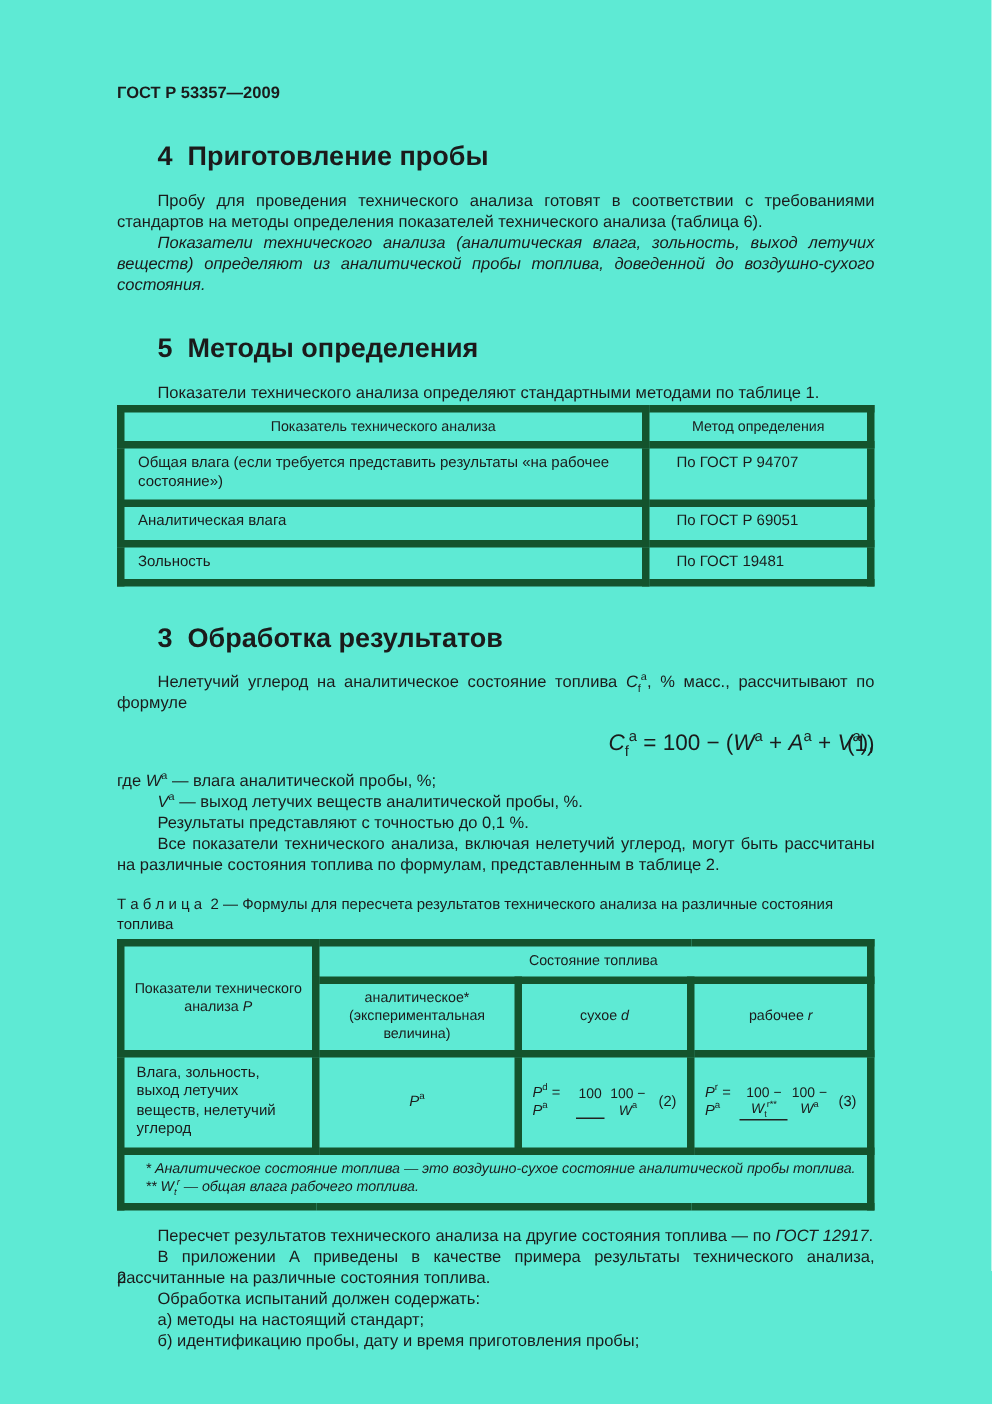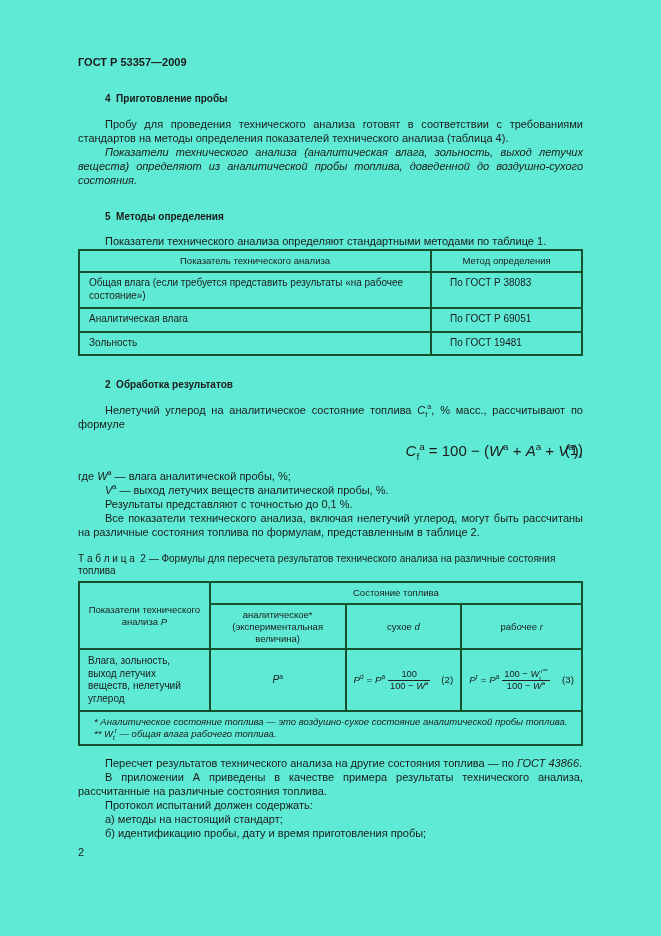--- a/index.html
+++ b/index.html
@@ -3,45 +3,45 @@
 <meta charset="utf-8">
 <style>
   * { margin:0; padding:0; box-sizing:border-box; }
   html, body { background:#ffffff; }
   body { width:661px; height:936px; font-family:"Liberation Sans","DejaVu Sans",sans-serif; color:#1b1b1b; }
   .page { position:relative; width:661px; height:936px; background:#5eead4; overflow:hidden; }
   .content { position:absolute; left:78px; top:56px; width:505px; font-size:11px; line-height:1.27; }
 
   .doc-number { font-weight:bold; font-size:11px; }
 
-  h2.section-title { font-size:10px; font-weight:bold; padding-left:27px; margin-top:23px; margin-bottom:12px; white-space:pre-wrap; }
+  h2.section-title { font-size:18px; font-weight:bold; padding-left:27px; margin-top:23px; margin-bottom:12px; white-space:pre-wrap; }
 
   p.body { text-indent:27px; text-align:justify; margin:0; }
   p.where-first { text-indent:0; margin:0; }
   p.where { padding-left:27px; margin:0; }
   p.list-item { padding-left:27px; margin:0; }
   .italic { font-style:italic; }
 
   .tbl-caption { font-size:10px; margin-top:13px; margin-bottom:3px; white-space:pre-wrap; }
 
   table { border-collapse:collapse; width:100%; font-size:10px; line-height:1.25; table-layout:fixed; }
-  th, td { border:2px solid #14532d; }
+  th, td { border:5px solid #14532d; }
   th { font-weight:normal; text-align:center; vertical-align:middle; font-size:9.5px; padding:4px 6px; }
 
   .t1 { margin-bottom:2px; }
   .t1 td { padding:4px 9px 5px; vertical-align:top; }
   .t1 td.method { padding-left:18px; }
 
   .t2 { margin-bottom:11px; }
   .t2 td { padding:4px 6px; vertical-align:middle; }
   .t2 td.label-cell { vertical-align:top; padding:5px 8px; }
   .t2 td.center { text-align:center; }
   .eq-wrap { display:flex; align-items:center; gap:3px; padding:2px 1px; font-size:9.8px; }
   .eq-num { margin-left:auto; padding-left:2px; }
-  .frac { display:inline-flex; flex-direction:column; text-align:center; font-size:9.3px; line-height:1.2; vertical-align:middle; }
+  .frac { display:inline-flex; flex-direction:row; text-align:center; font-size:9.3px; line-height:1.2; vertical-align:middle; }
   .frac .num { border-bottom:1px solid #222; padding:0 2px; }
   .frac .den { padding:0 2px; }
   .footnotes { font-style:italic; font-size:9.5px; padding:4px 8px 5px; }
   .footnotes .fn { padding-left:8px; }
 
   .formula-row { position:relative; text-align:right; margin:9px 0 10px; font-size:15px; }
   .formula-num { position:absolute; right:0; top:50%; transform:translateY(-50%); }
 
   sup, sub { font-size:0.66em; line-height:0; }
 
@@ -49,54 +49,54 @@
 </style>
 </head>
 <body>
 
 <div class="page">
   <div class="content">
 
     <div class="doc-number">ГОСТ Р 53357—2009</div>
 
     <h2 class="section-title">4  Приготовление пробы</h2>
-    <p class="body">Пробу для проведения технического анализа готовят в соответствии с требованиями стандартов на методы определения показателей технического анализа (таблица 4).</p>
+    <p class="body">Пробу для проведения технического анализа готовят в соответствии с требованиями стандартов на методы определения показателей технического анализа (таблица 6).</p>
     <p class="body italic">Показатели технического анализа (аналитическая влага, зольность, выход летучих веществ) определяют из аналитической пробы топлива, доведенной до воздушно-сухого состояния.</p>
 
     <h2 class="section-title">5  Методы определения</h2>
     <p class="body">Показатели технического анализа определяют стандартными методами по таблице 1.</p>
 
     <table class="t1">
       <colgroup>
           <col style="width:70%">
           <col style="width:30%">
         </colgroup>
       <thead>
         <tr>
           <th>Показатель технического анализа</th>
           <th>Метод определения</th>
         </tr>
       </thead>
       <tbody>
         <tr>
           <td>Общая влага (если требуется представить результаты «на рабочее состояние»)</td>
-          <td class="method">По ГОСТ Р 38083</td>
+          <td class="method">По ГОСТ Р 94707</td>
         </tr>
         <tr>
           <td>Аналитическая влага</td>
           <td class="method">По ГОСТ Р 69051</td>
         </tr>
         <tr>
           <td>Зольность</td>
           <td class="method">По ГОСТ 19481</td>
         </tr>
       </tbody>
     </table>
 
-    <h2 class="section-title">2  Обработка результатов</h2>
+    <h2 class="section-title">3  Обработка результатов</h2>
     <p class="body">Нелетучий углерод на аналитическое состояние топлива <i>C</i><sub>f</sub><sup>a</sup>, % масс., рассчитывают по формуле</p>
 
     <div class="formula-row">
       <span><i>C</i><sub>f</sub><sup>a</sup> = 100 − (<i>W</i><sup>a</sup> + <i>A</i><sup>a</sup> + <i>V</i><sup>a</sup>),</span>
       <span class="formula-num">(1)</span>
     </div>
 
     <p class="where-first">где <i>W</i><sup>a</sup> — влага аналитической пробы, %;</p>
     <p class="where"><i>V</i><sup>a</sup> — выход летучих веществ аналитической пробы, %.</p>
     <p class="body">Результаты представляют с точностью до 0,1 %.</p>
@@ -146,23 +146,23 @@
         </tr>
         <tr>
           <td colspan="4" class="footnotes">
             <div class="fn">* Аналитическое состояние топлива — это воздушно-сухое состояние аналитической пробы топлива.</div>
             <div class="fn">** W<sub>t</sub><sup>r</sup> — общая влага рабочего топлива.</div>
           </td>
         </tr>
       </tbody>
     </table>
 
-    <p class="body">Пересчет результатов технического анализа на другие состояния топлива — по <i>ГОСТ 43866</i>.</p>
+    <p class="body">Пересчет результатов технического анализа на другие состояния топлива — по <i>ГОСТ 12917</i>.</p>
     <p class="body">В приложении А приведены в качестве примера результаты технического анализа, рассчитанные на различные состояния топлива.</p>
 
-    <p class="body">Протокол испытаний должен содержать:</p>
+    <p class="body">Обработка испытаний должен содержать:</p>
     <p class="list-item">а) методы на настоящий стандарт;</p>
     <p class="list-item">б) идентификацию пробы, дату и время приготовления пробы;</p>
 
   </div>
 
   <div class="page-number">2</div>
 </div>
 
 </body></html>

